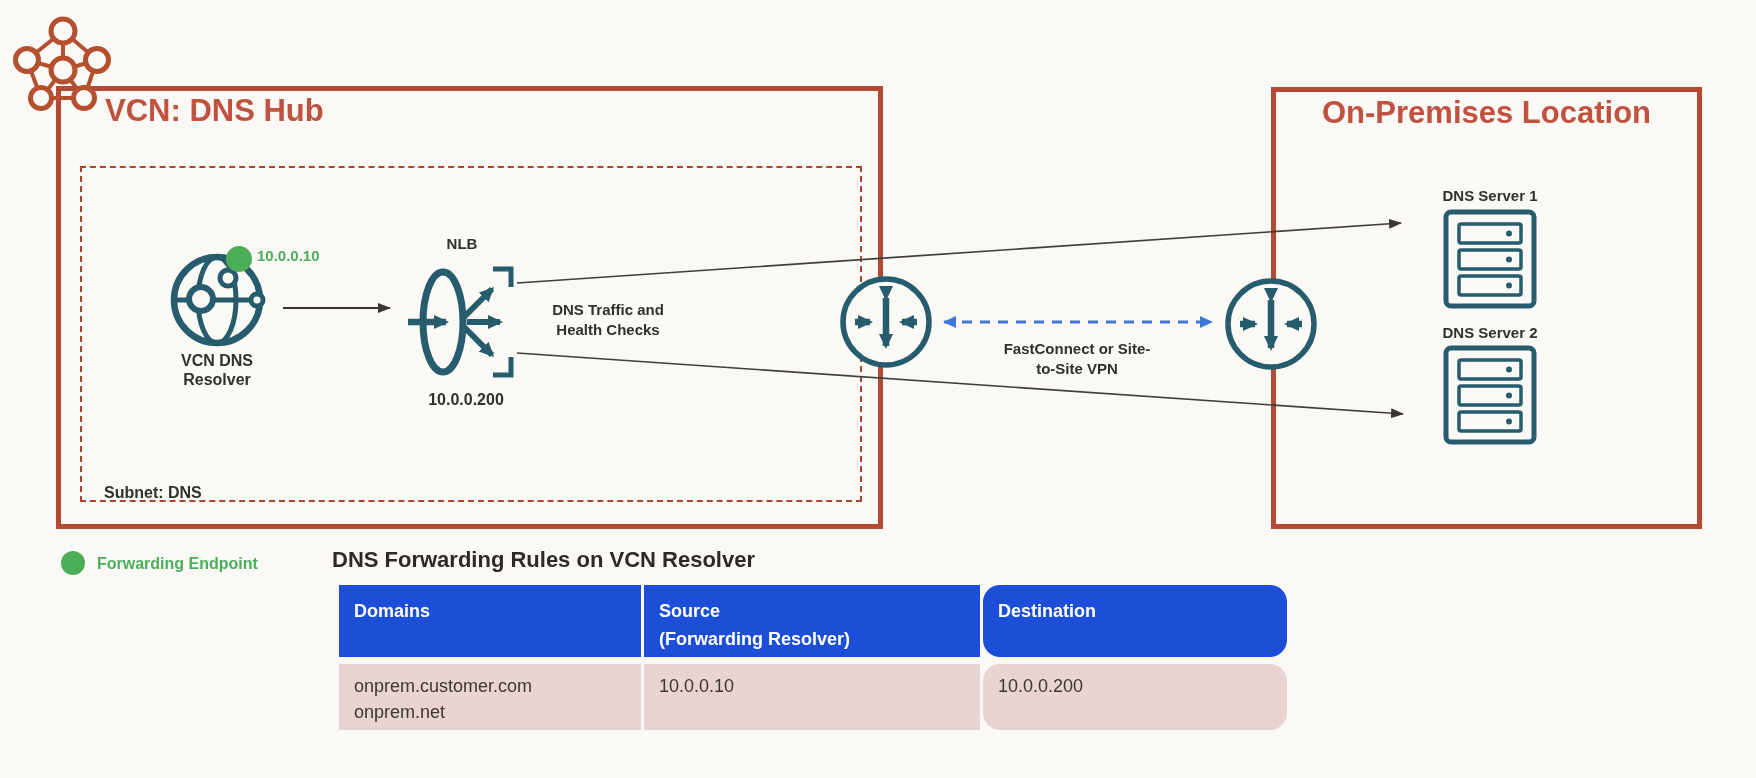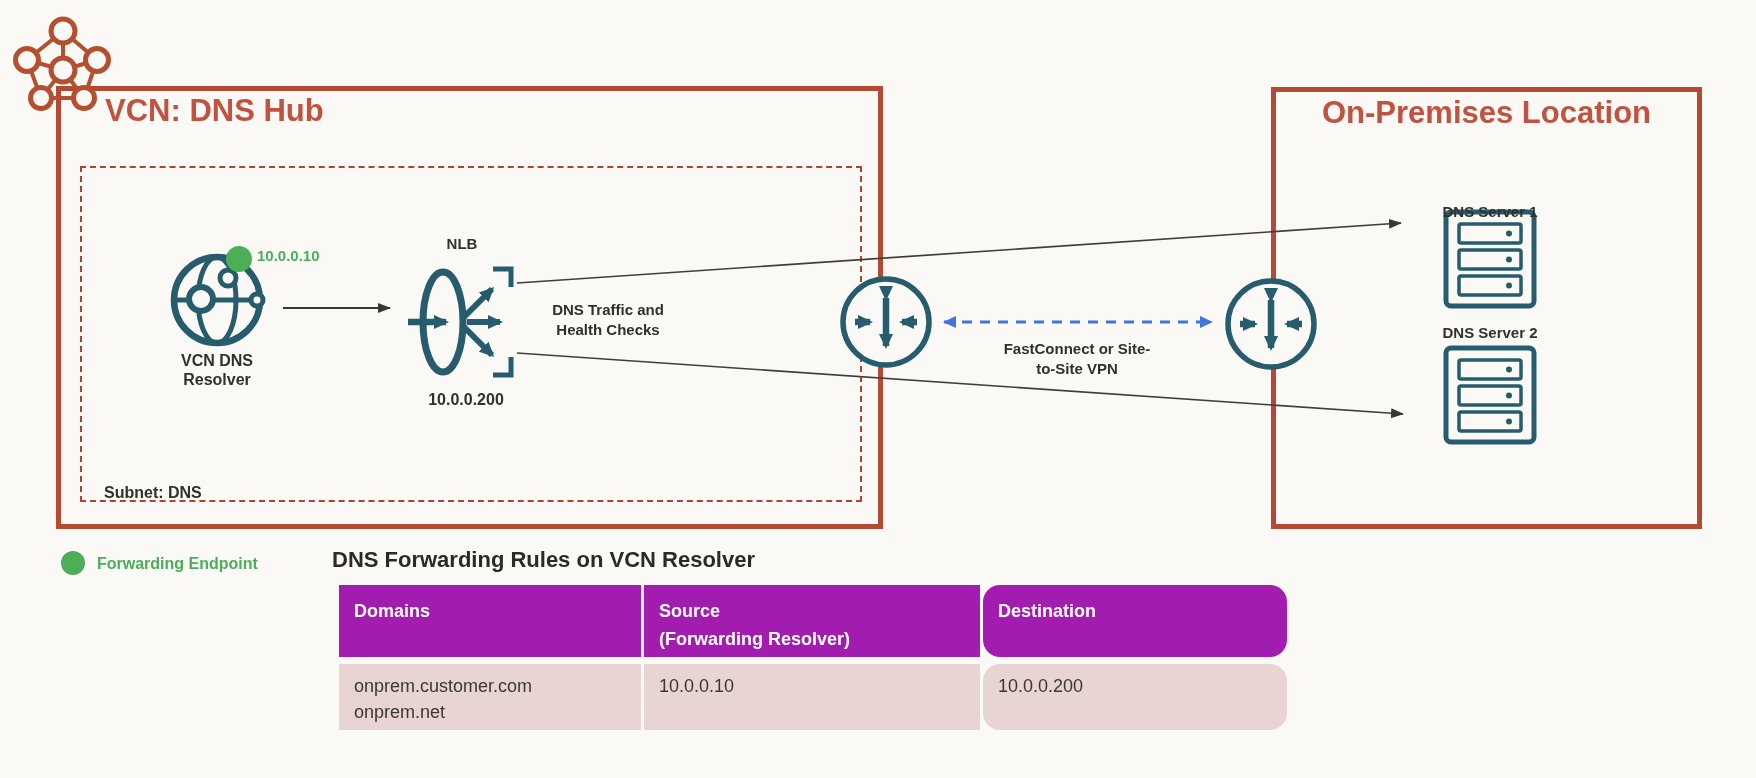--- a/index.html
+++ b/index.html
@@ -16,32 +16,32 @@
   .onprem-title{left:1271px;top:95px;width:431px;text-align:center;}
   
   .lbl{font-weight:bold;color:#32302C;z-index:4;}
   .subnet-label{left:104px;top:468px;font-size:16px;margin-top:16px;}
   .resolver-label{left:137px;top:351px;width:160px;text-align:center;font-size:16px;line-height:19px;}
   .nlb-label{left:412px;top:235px;width:100px;text-align:center;font-size:15px;}
   .nlb-ip{left:396px;top:391px;width:140px;text-align:center;font-size:16px;}
   .traffic-label{left:518px;top:300px;width:180px;text-align:center;font-size:15px;line-height:20px;}
   .vpn-label{left:967px;top:339px;width:220px;text-align:center;font-size:15px;line-height:20px;}
   .server-label{left:1400px;width:180px;text-align:center;font-size:15px;}
-  .server1-label{top:187px;margin-top:16px;}
+  .server1-label{top:187px;}
   .server2-label{top:324px;}
   .green-text{color:#4BAE5A;}
   .resolver-ip{left:257px;top:247px;font-size:15px;font-weight:bold;z-index:4;}
   
   .legend-dot{left:61px;top:551px;width:24px;height:24px;border-radius:50%;background:#4CAE57;z-index:4;}
   .legend-label{left:97px;top:555px;font-size:16px;font-weight:bold;z-index:4;}
   
   .net-svg{left:0;top:0;z-index:2;}
   
   .tbl-title{left:332px;top:547px;font-size:22px;font-weight:bold;color:#2D2A26;z-index:4;}
-  .th{top:585px;height:72px;background:#a21caf;color:#FFFFFF;font-size:18px;font-weight:bold;
+  .th{top:585px;height:72px;background:#1d4ed8;color:#FFFFFF;font-size:18px;font-weight:bold;
       line-height:28px;padding:12px 0 0 15px;box-sizing:border-box;z-index:3;}
   .td{top:664px;height:66px;background:#E8D4D2;color:#3B3733;font-size:18px;
       line-height:26px;padding:9px 0 0 15px;box-sizing:border-box;z-index:3;}
   .c1{left:339px;width:302px;}
   .c2{left:644px;width:336px;}
   .c3{left:983px;width:304px;border-radius:17px;}
 </style>
 </head>
 <body>
 

